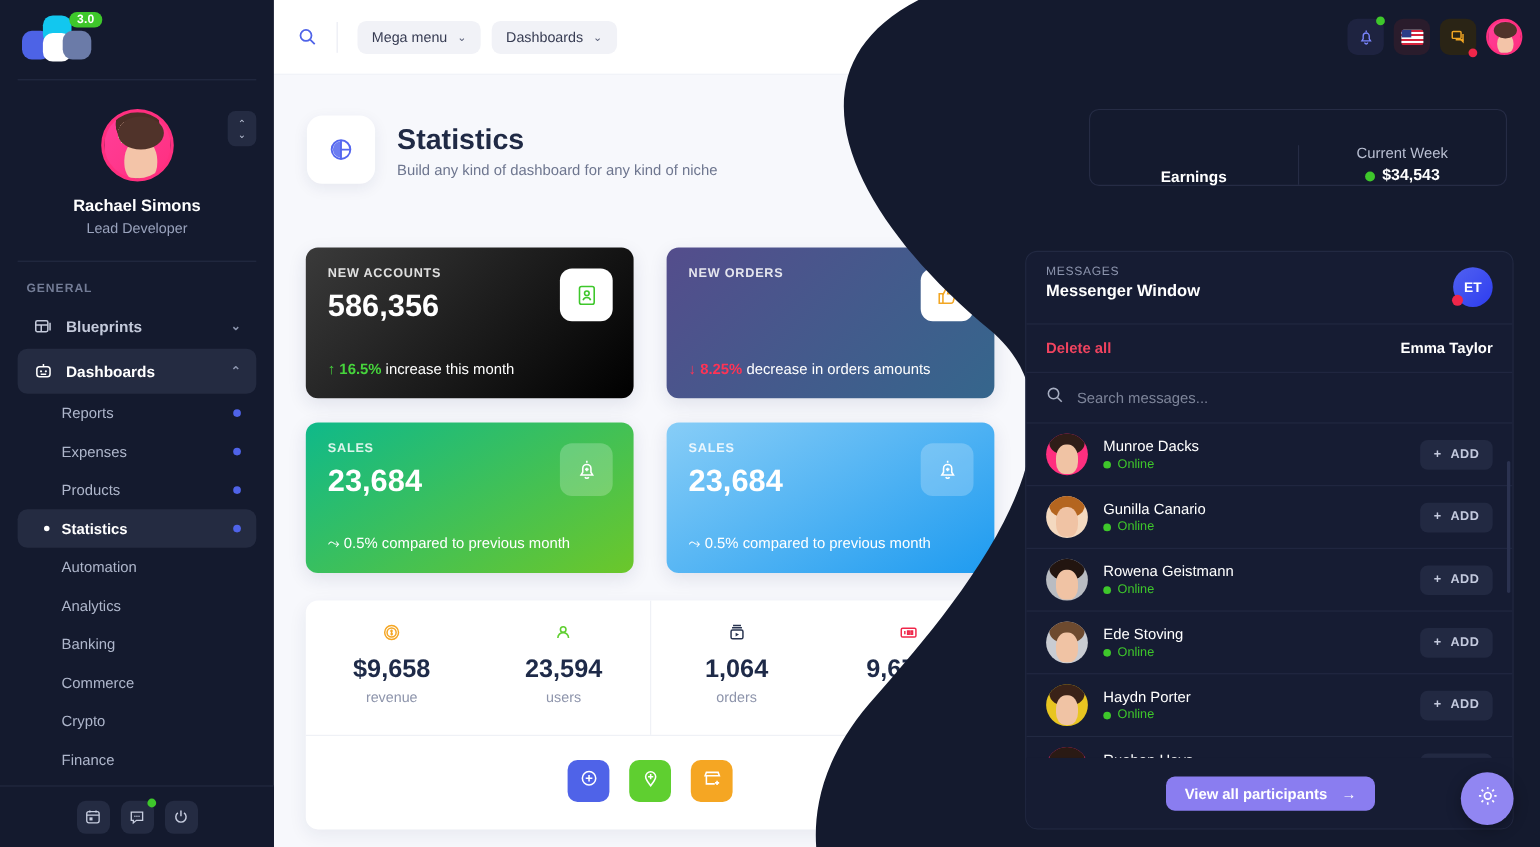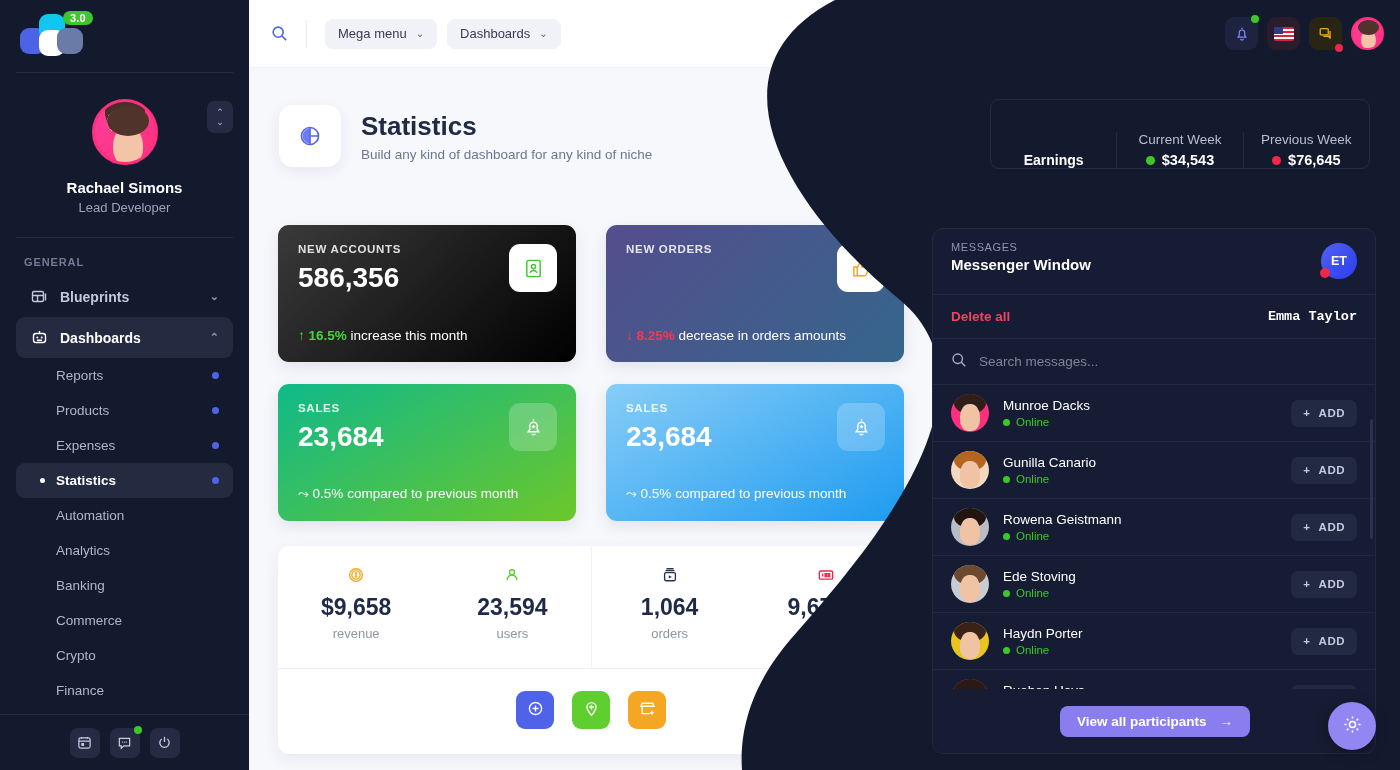--- a/index.html
+++ b/index.html
@@ -191,21 +191,21 @@
   .msg-kicker { font-size:11px; color:#8d95ae; letter-spacing:.6px; }
   .msg-title { font-size:15px; font-weight:bold; color:#fff; margin-top:3px; }
   .msg-badge {
     position:absolute; right:18px; top:14px; width:36px;height:36px;border-radius:50%;
     background:linear-gradient(135deg,#5161f0,#2d3df0); color:#fff; font-size:12.5px; font-weight:bold;
     display:flex;align-items:center;justify-content:center; cursor:pointer;
   }
   .msg-badge .rd { position:absolute; left:-1px; bottom:1px; width:10px;height:10px;border-radius:50%;background:#f0264a; }
   .msg-sub { height:44px; display:flex; align-items:center; padding:0 18px; border-bottom:1px solid #222942; }
   .del-all { color:#f0435f; font-size:13.5px; font-weight:bold; cursor:pointer; }
-  .emma { margin-left:auto; color:#fff; font-size:13.5px; font-weight:bold;font-family:Liberation Mono, monospace; }
+  .emma { margin-left:auto; color:#fff; font-size:13.5px; font-weight:bold; }
   .msg-search { height:46px; display:flex; align-items:center; gap:12px; padding:0 18px; border-bottom:1px solid #222942; }
   .msg-search input {
     background:transparent; border:0; outline:0; color:#aab1c6; font-size:13.5px; width:330px;
     font-family:"Liberation Sans", sans-serif;
   }
   .msg-search input::placeholder { color:#7d8499; }
   .contact { height:57px; display:flex; align-items:center; padding:0 18px; border-bottom:1px solid #222942; }
   .c-av { width:38px;height:38px;border-radius:50%;overflow:hidden;flex:0 0 38px; }
   .c-name { color:#fff; font-size:13.5px; font-weight:normal; }
   .c-stat { color:#3ec72b; font-size:11.5px; margin-top:3px; display:flex; align-items:center; gap:6px; }
@@ -287,25 +287,25 @@
     <span>Dashboards</span>
     <span class="chev">⌃</span>
   </div>
 
   <div id="subnav">
       <div class="sub-item">
         <span>Reports</span>
         <span class="sub-dot"></span>
       </div>
       <div class="sub-item">
+        <span>Expenses</span>
+        <span class="sub-dot"></span>
+      </div>
+      <div class="sub-item">
         <span>Products</span>
-        <span class="sub-dot"></span>
-      </div>
-      <div class="sub-item">
-        <span>Expenses</span>
         <span class="sub-dot"></span>
       </div>
       <div class="sub-item active">
         <span>Statistics</span>
         <span class="sub-dot"></span>
       </div>
       <div class="sub-item">
         <span>Automation</span>
       </div>
       <div class="sub-item">
@@ -529,27 +529,20 @@
     <div class="earn-cell">
       <div class="earn-title">Earnings</div>
     </div>
     <div class="earn-cell">
       <div class="earn-lbl">Current Week</div>
       <div class="earn-val">
         <span class="ed" id="ed0" style="background: rgb(62, 199, 43);"></span>
         <span>$34,543</span>
       </div>
     </div>
-    <div class="earn-cell">
-      <div class="earn-lbl">Previous Week</div>
-      <div class="earn-val">
-        <span class="ed" id="ed1" style="background: rgb(240, 38, 74);"></span>
-        <span>$76,645</span>
-      </div>
-    </div>
   </div>
 </div>
 
 <div class="messenger">
   <div class="msg-head">
     <div class="msg-kicker">MESSAGES</div>
     <div class="msg-title">Messenger Window</div>
     <div class="msg-badge">
       <span class="rd"></span>
       <span>ET</span>

